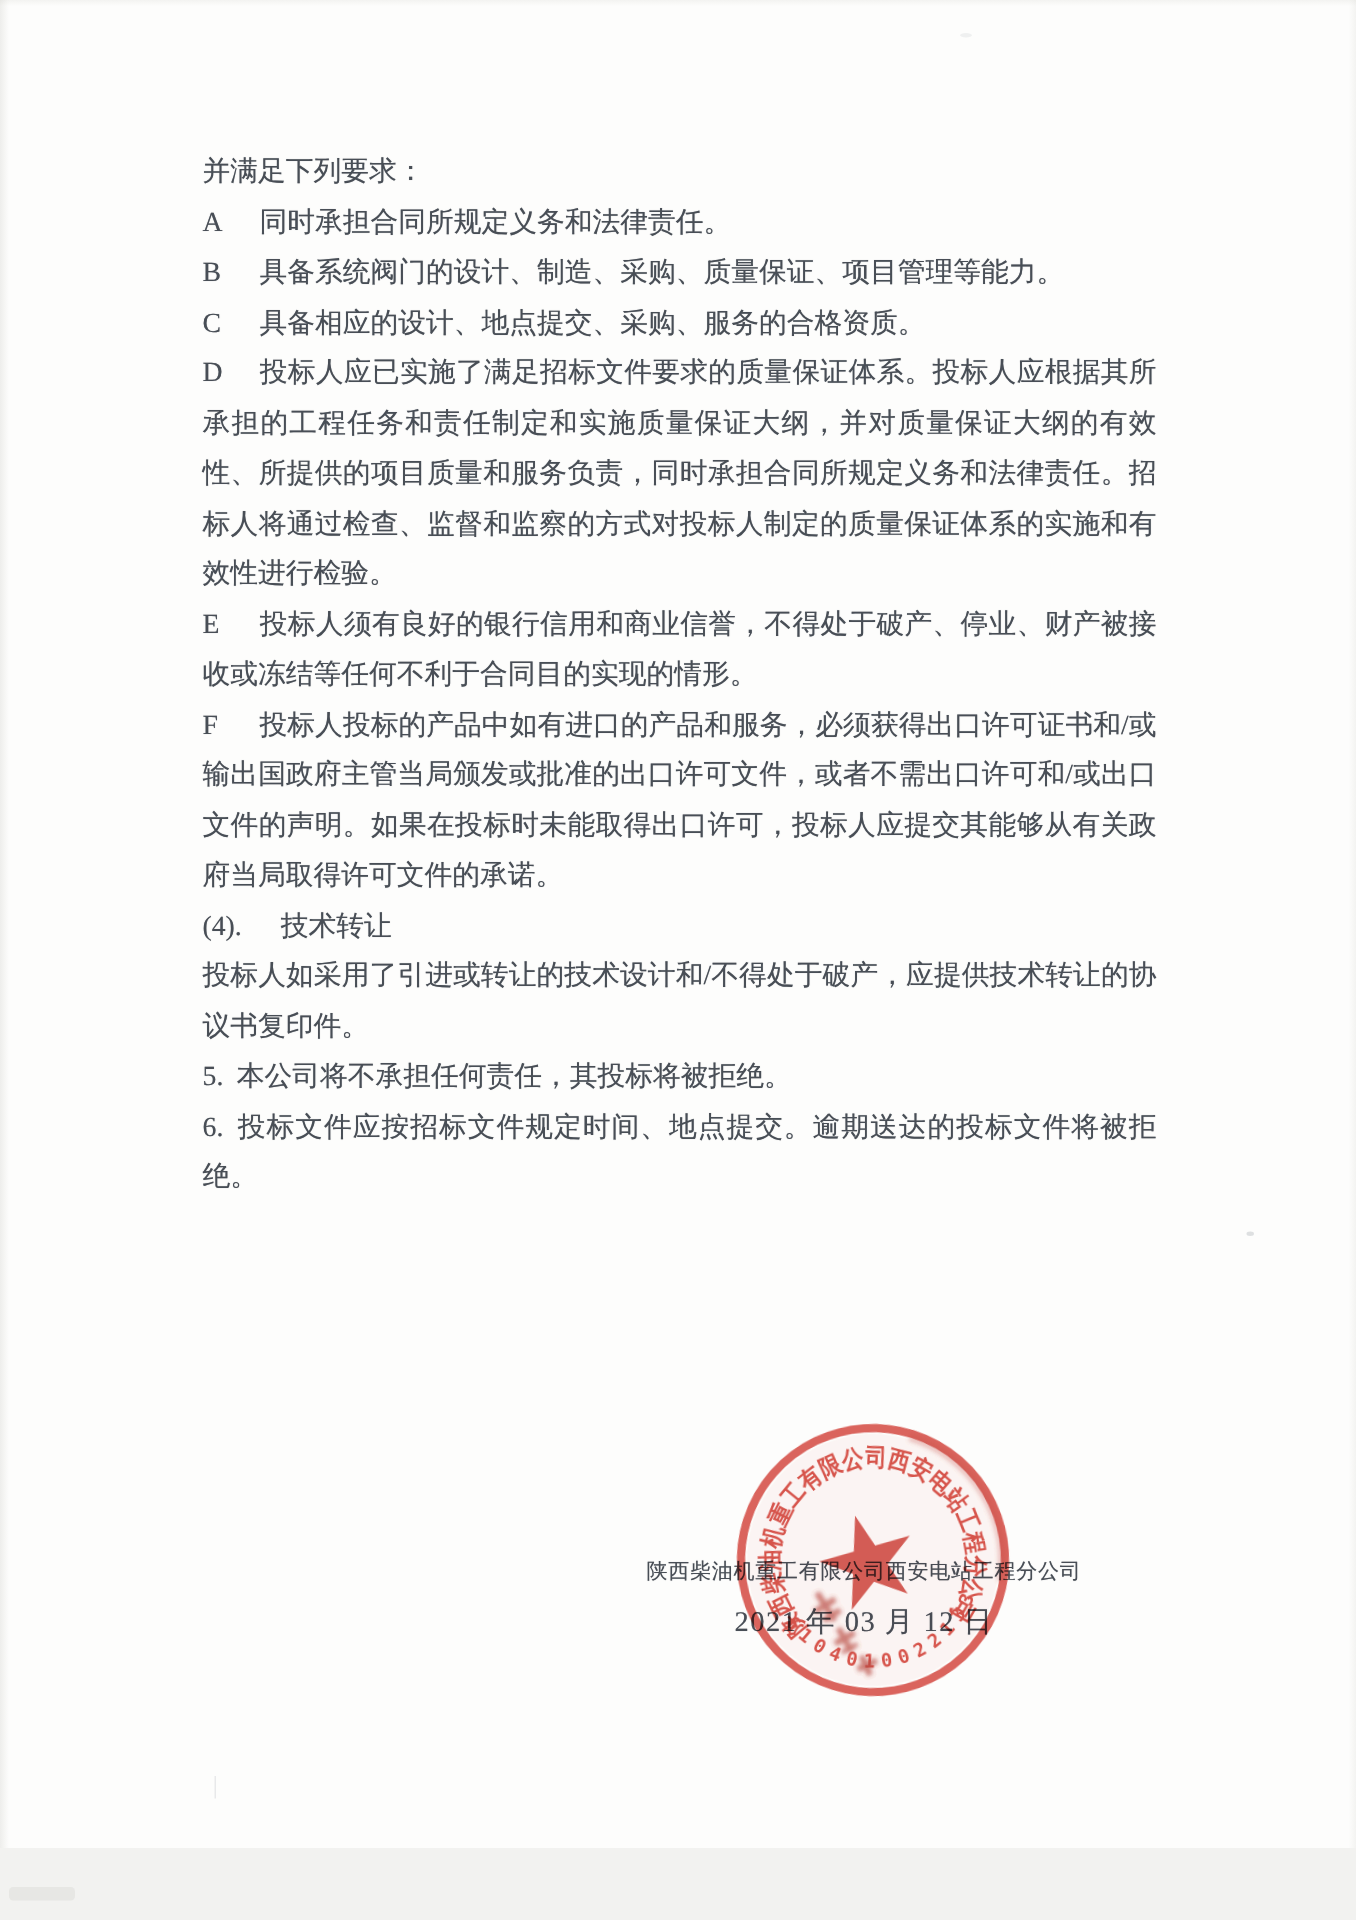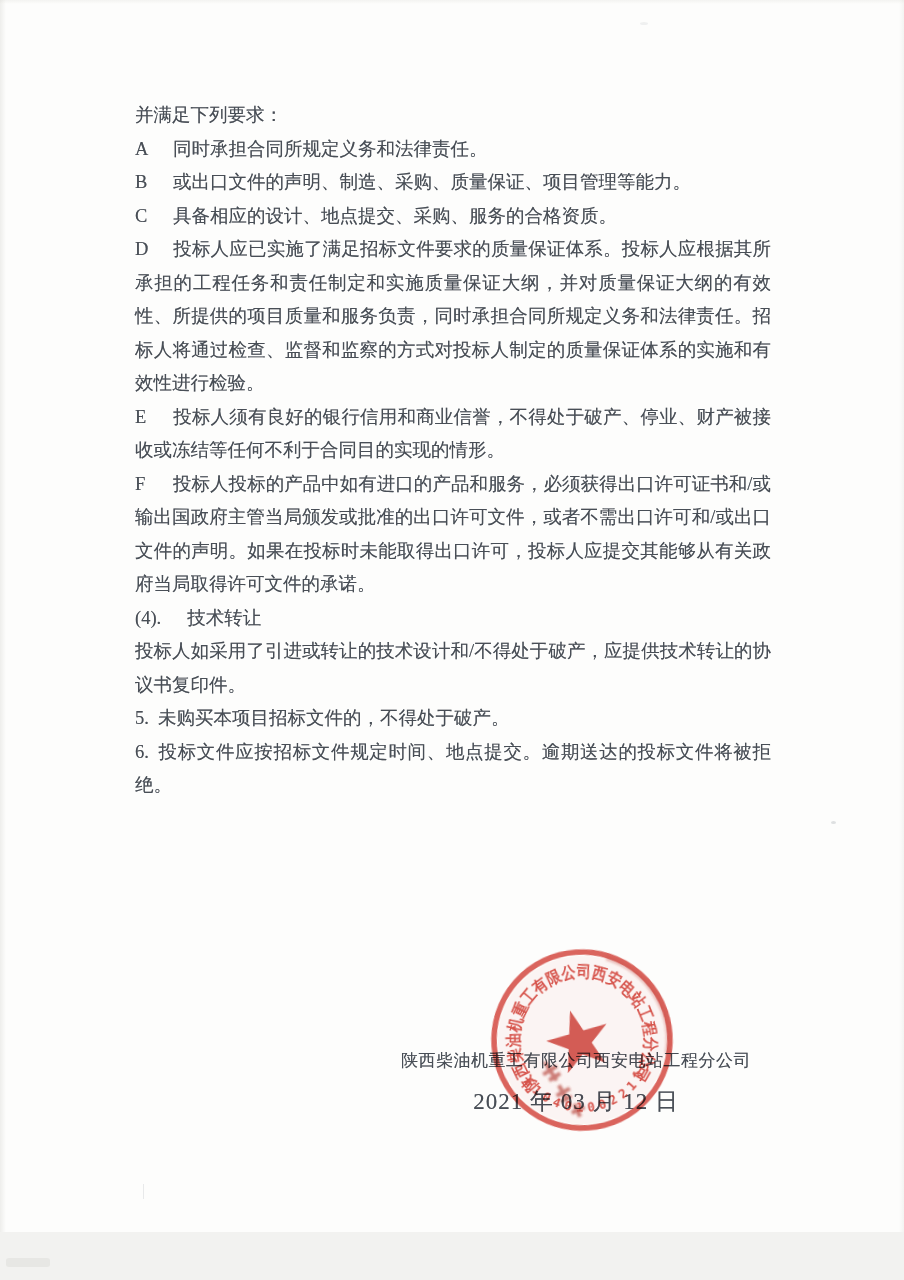--- a/index.html
+++ b/index.html
@@ -34,27 +34,27 @@
   .lbl-num{margin-right:9px;}
   .clause-title{margin-left:26px;}
   .signature{
     position:absolute;
     left:385px; top:1035px;
     width:382px;
     text-align:center;
     text-shadow:0 0 .5px rgba(72,78,86,.55);
   }
   .sig-company{
-    font-size:17px;
+    font-size:14px;
     white-space:nowrap;
     letter-spacing:.5px;
-    margin:14px;
+    margin:4px;
   }
   .sig-date{
-    font-size:23px;
+    font-size:19px;
     letter-spacing:1px;
     margin:11px 0 0 0;
   }
   .stamp{
     position:absolute;
     left:487px; top:945px;
     width:190px; height:190px;
     mix-blend-mode:multiply;
     opacity:.93;
     transform:rotate(-4deg);
@@ -67,30 +67,30 @@
 </style>
 </head>
 <body>
 
 <div class="page">
 
   <div class="content">
     <p>并满足下列要求：</p>
 
     <p><span class="lbl-wide">A</span><span>同时承担合同所规定义务和法律责任。</span></p>
-    <p><span class="lbl-wide">B</span><span>或出口文件的声明、制造、采购、质量保证、项目管理等能力。</span></p>
+    <p><span class="lbl-wide">B</span><span>具备系统阀门的设计、制造、采购、质量保证、项目管理等能力。</span></p>
     <p><span class="lbl-wide">C</span><span>具备相应的设计、地点提交、采购、服务的合格资质。</span></p>
     <p><span class="lbl-wide">D</span><span>投标人应已实施了满足招标文件要求的质量保证体系。投标人应根据其所承担的工程任务和责任制定和实施质量保证大纲，并对质量保证大纲的有效性、所提供的项目质量和服务负责，同时承担合同所规定义务和法律责任。招标人将通过检查、监督和监察的方式对投标人制定的质量保证体系的实施和有效性进行检验。</span></p>
     <p><span class="lbl-wide">E</span><span>投标人须有良好的银行信用和商业信誉，不得处于破产、停业、财产被接收或冻结等任何不利于合同目的实现的情形。</span></p>
     <p><span class="lbl-wide">F</span><span>投标人投标的产品中如有进口的产品和服务，必须获得出口许可证书和/或输出国政府主管当局颁发或批准的出口许可文件，或者不需出口许可和/或出口文件的声明。如果在投标时未能取得出口许可，投标人应提交其能够从有关政府当局取得许可文件的承诺。</span></p>
 
     <p><span>(4).</span><span class="clause-title">技术转让</span></p>
     <p>投标人如采用了引进或转让的技术设计和/不得处于破产，应提供技术转让的协议书复印件。</p>
 
-    <p><span class="lbl-num">5.</span><span>未购买本项目招标文件的，不得处于破产。</span></p>
+    <p><span class="lbl-num">5.</span><span>本公司将不承担任何责任，其投标将被拒绝。</span></p>
     <p><span class="lbl-num">6.</span><span>投标文件应按招标文件规定时间、地点提交。逾期送达的投标文件将被拒绝。</span></p>
   </div>
 
   <div class="signature">
     <p class="sig-company">陕西柴油机重工有限公司西安电站工程分公司</p>
     <p class="sig-date">2021 年 03 月 12 日</p>
   </div>
 
   <svg class="stamp" viewBox="-95 -95 190 190" xmlns="http://www.w3.org/2000/svg">
     <defs>

